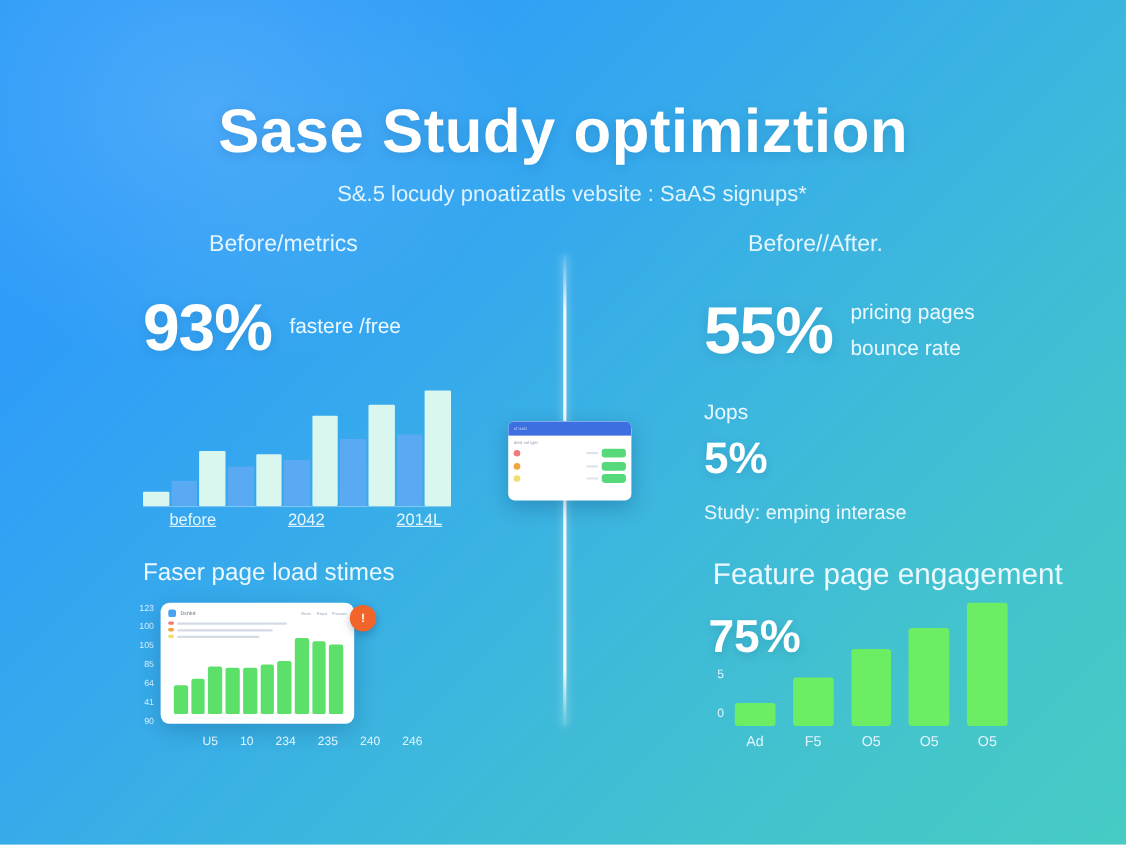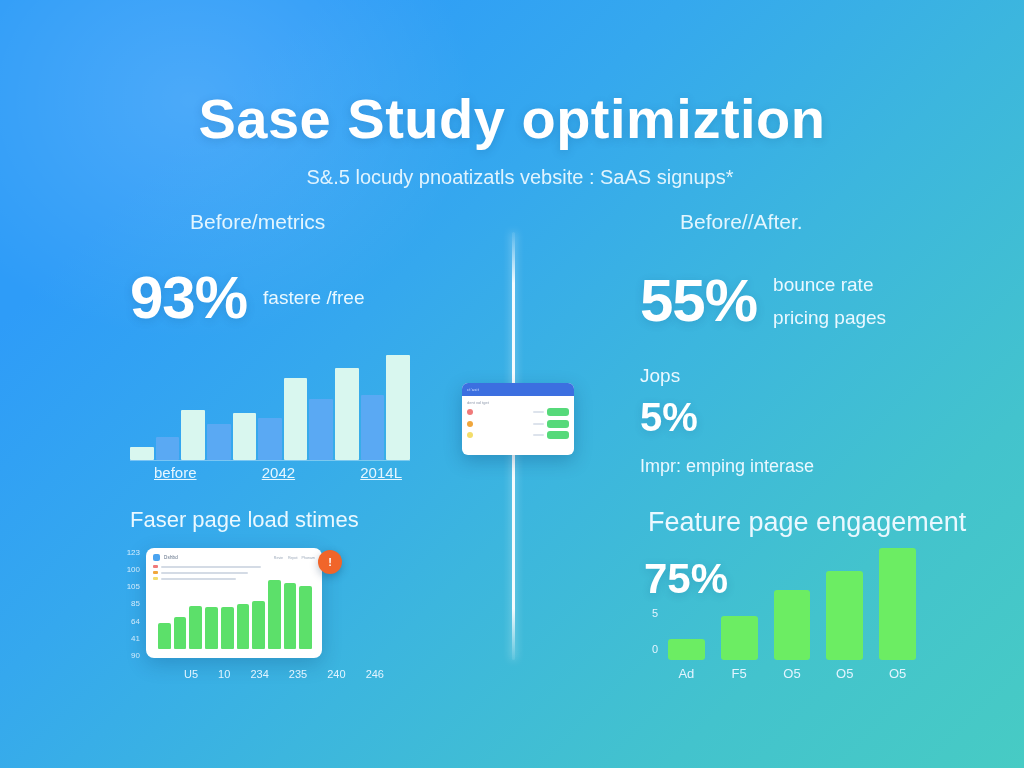--- a/index.html
+++ b/index.html
@@ -427,28 +427,28 @@
           </div>
         </div>
     </div>
   </div>
 
   <div class="col col-right">
     <div class="col-head">Before//After.</div>
     <div class="stat-row">
       <div class="stat-big">55%</div>
       <div class="stat-lines">
+        <div>pricing pages</div>
         <div>bounce rate</div>
-        <div>pricing pages</div>
       </div>
     </div>
     <div style="margin-top:30px">
       <div style="font-size:19px;color:#eaf8ff">Jops</div>
       <div style="font-size:40px;font-weight:bold;margin-top:8px;text-shadow:0 2px 8px rgba(0,60,110,0.16)">5%</div>
-      <div style="font-size:18px;color:#eaf8ff;margin-top:16px">Impr: emping interase</div>
+      <div style="font-size:18px;color:#eaf8ff;margin-top:16px">Study: emping interase</div>
     </div>
   </div>
 
   <div class="sec-title-left">Faser page load stimes</div>
   <div class="dash-yaxis" id="dashY">
       <span>123</span>
       <span>100</span>
       <span>105</span>
       <span>85</span>
       <span>64</span>

